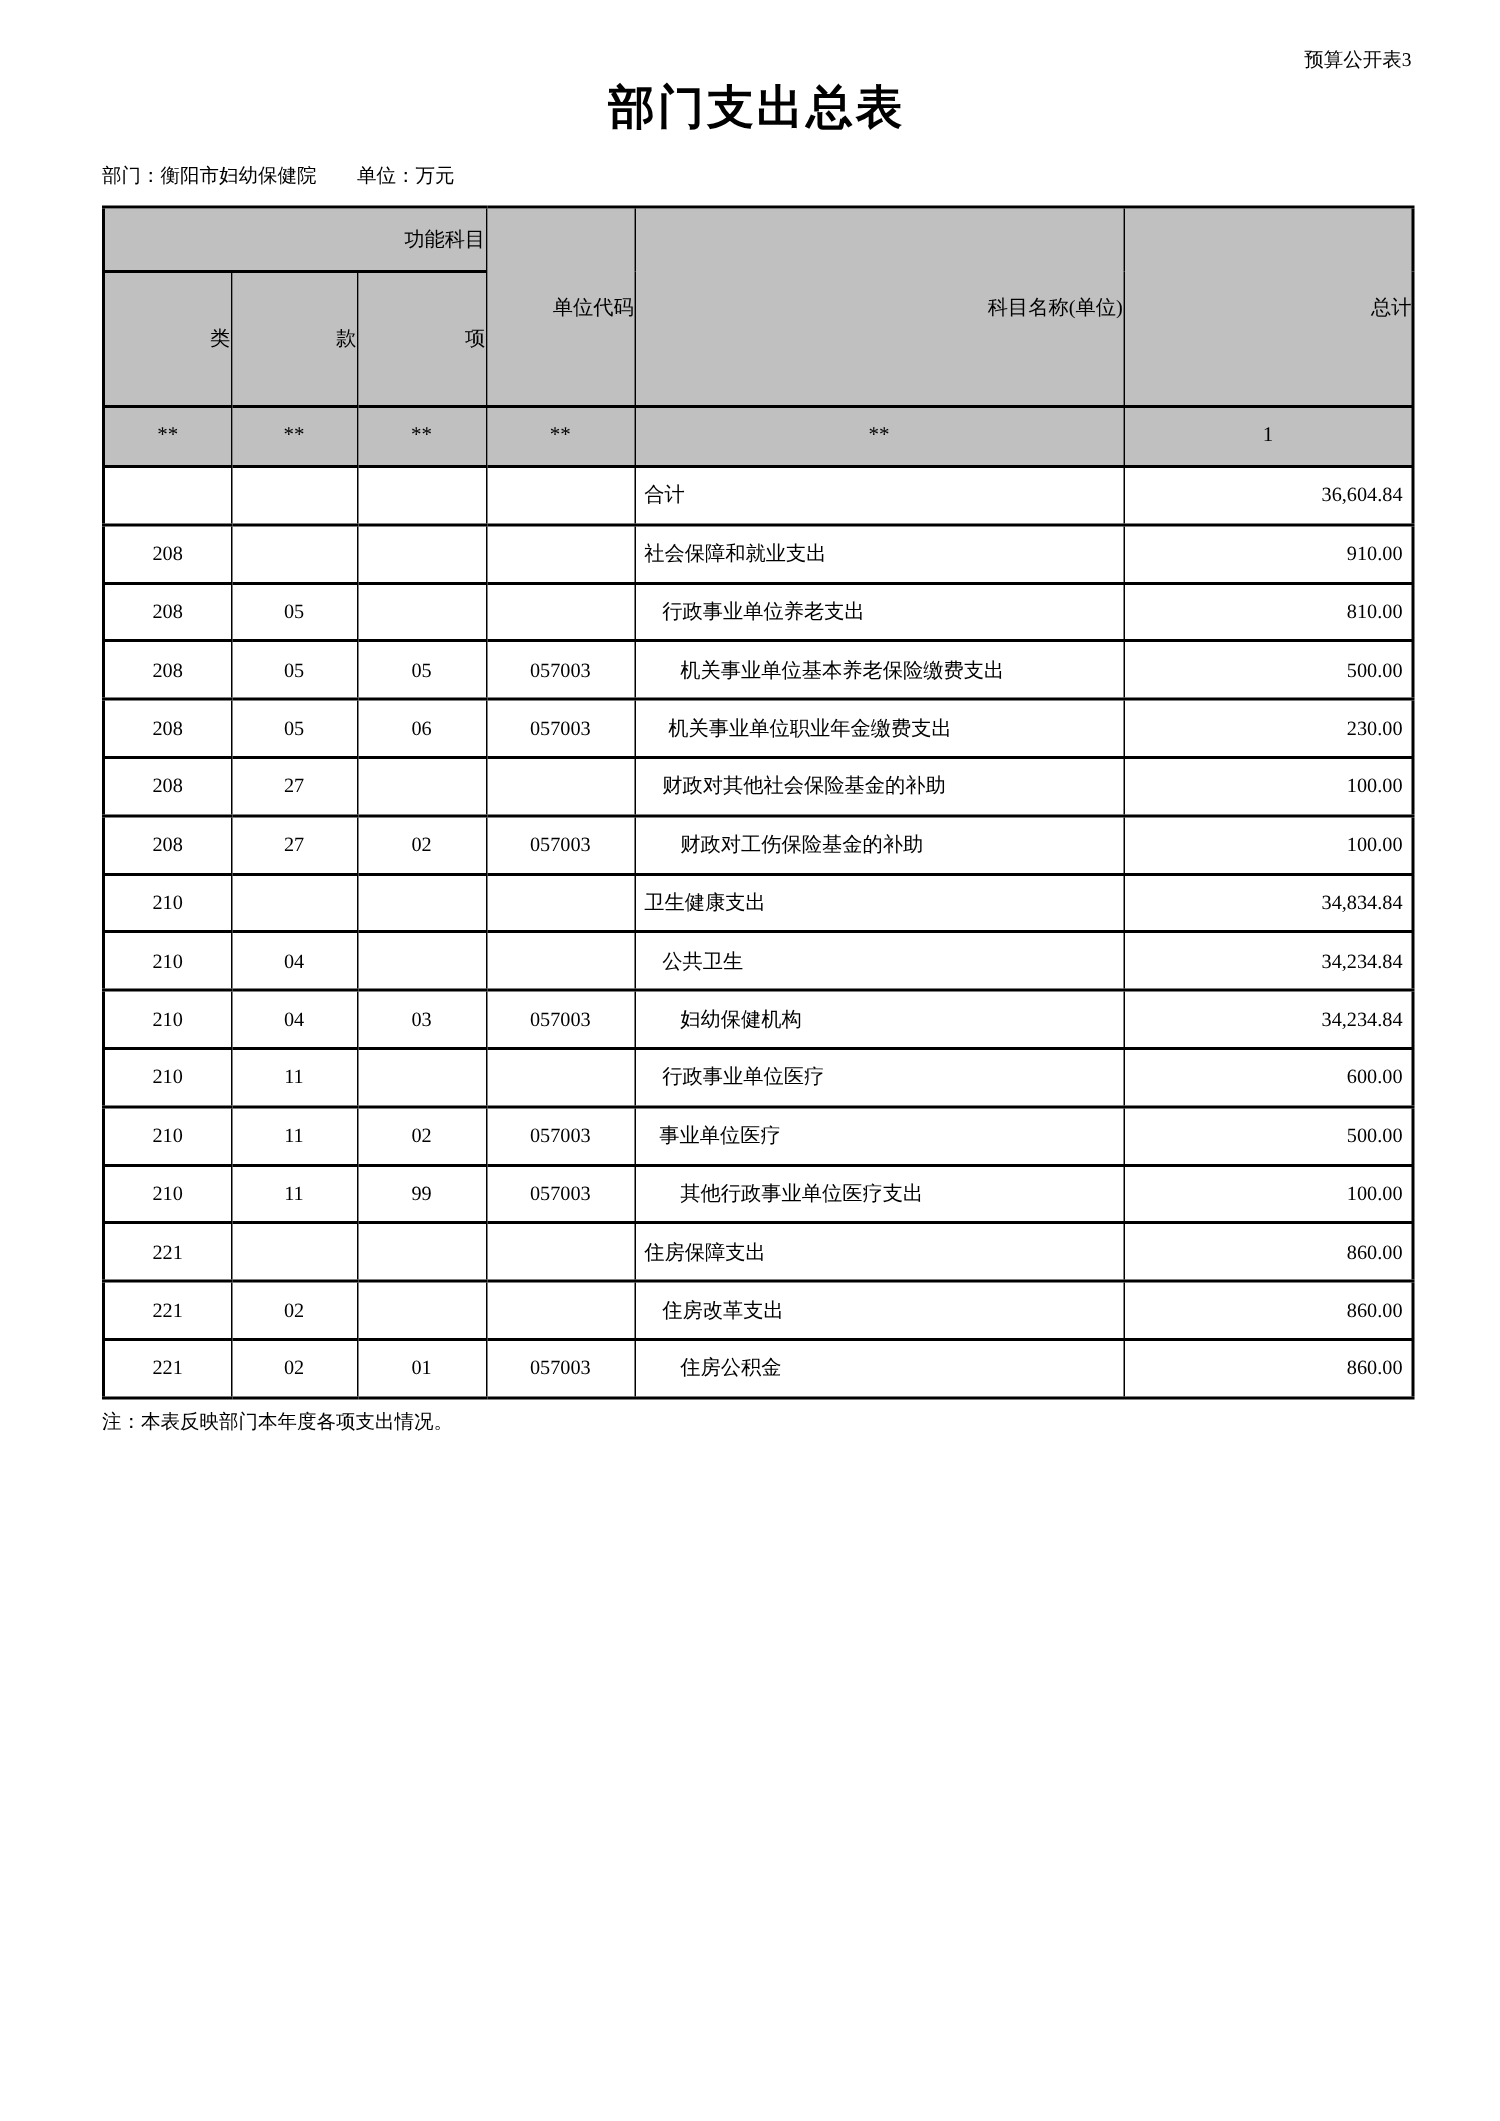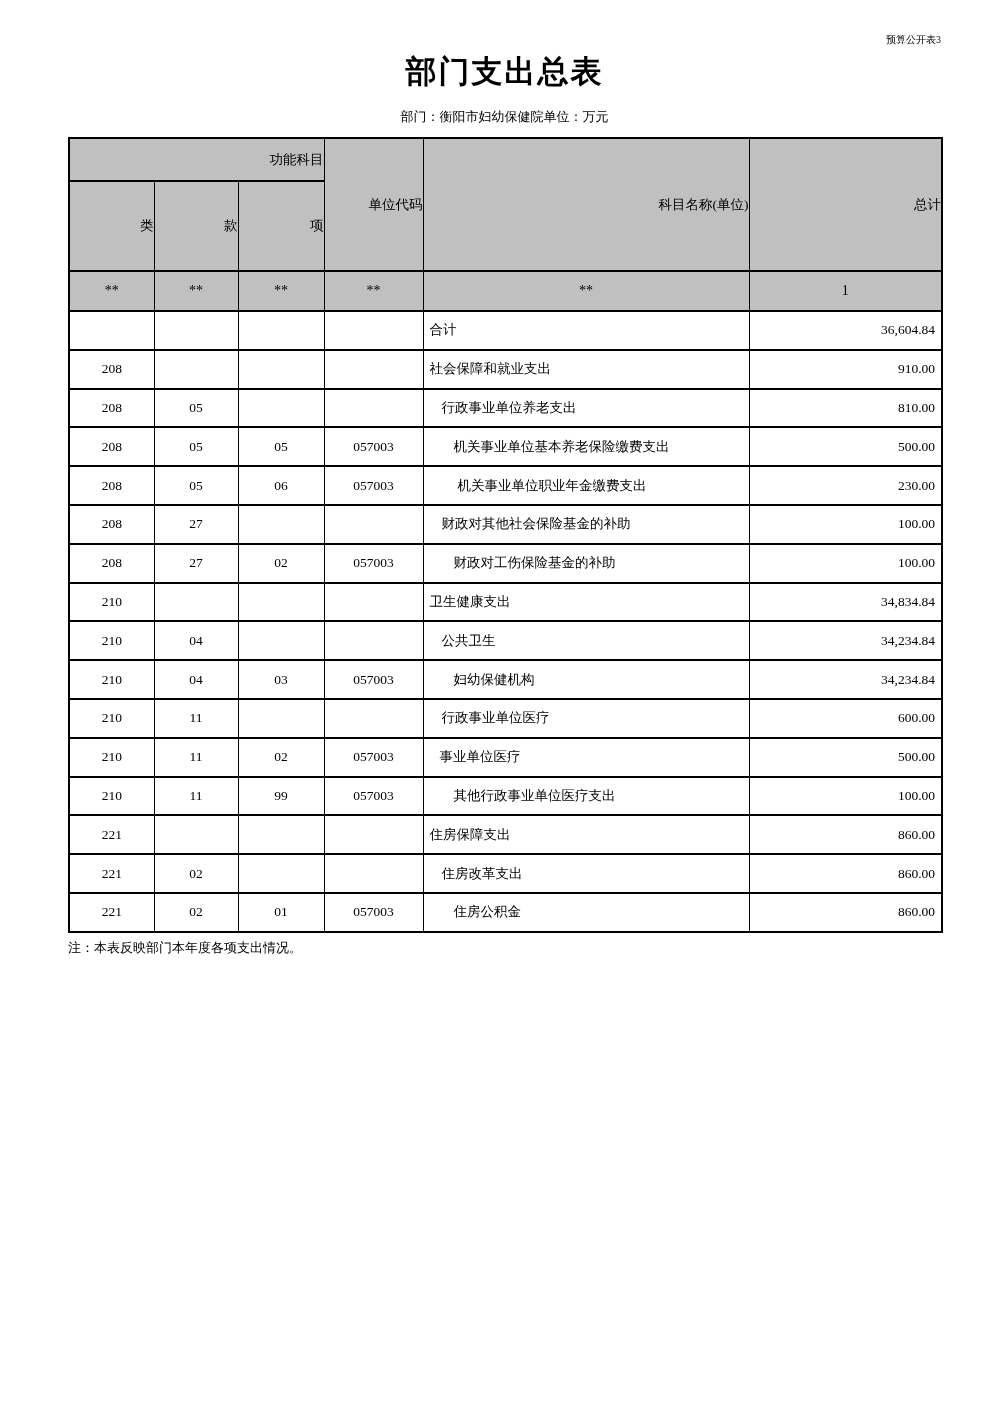--- a/index.html
+++ b/index.html
@@ -10,33 +10,33 @@
     font-family: "Liberation Serif", "DejaVu Serif", serif;
     color: #000;
     position: relative;
   }
   .page { width: 1000px; height: 1414px; background: #fff; overflow: hidden; }
   .content { margin-left: 68px; margin-right: 59px; }
 
   .doc-label {
     padding-top: 32px;
     text-align: right;
-    font-size: 10px; line-height: 15px;
+    font-size: 13px; line-height: 15px;
   }
   .page-title {
     margin-top: 9px;
     text-align: center;
     font-size: 31px; line-height: 32px;
     font-weight: bold;
     letter-spacing: 2px;
   }
   .meta-row {
     margin-top: 21px;
-    display: flex; justify-content: center;
-    font-size: 13px; line-height: 16px;
+    display: flex; justify-content: flex-start;
+    font-size: 13px; line-height: 16px; gap: 27px;
   }
 
   table.budget {
     margin-top: 12px;
     width: 873px;
     table-layout: fixed;
     border-collapse: collapse;
     border: 2px solid #000;
   }
   table.budget th, table.budget td {
@@ -139,21 +139,21 @@
     <td class="num-col">05</td>
     <td class="num-col">057003</td>
     <td class="name-col" style="padding-left: 30px;">机关事业单位基本养老保险缴费支出</td>
     <td class="total-col">500.00</td>
   </tr>
           <tr>
     <td class="num-col">208</td>
     <td class="num-col">05</td>
     <td class="num-col">06</td>
     <td class="num-col">057003</td>
-    <td class="name-col" style="padding-left: 34px;">机关事业单位职业年金缴费支出</td>
+    <td class="name-col" style="padding-left: 22px;">机关事业单位职业年金缴费支出</td>
     <td class="total-col">230.00</td>
   </tr>
           <tr>
     <td class="num-col">208</td>
     <td class="num-col">27</td>
     <td class="num-col"></td>
     <td class="num-col"></td>
     <td class="name-col" style="padding-left: 18px;">财政对其他社会保险基金的补助</td>
     <td class="total-col">100.00</td>
   </tr>

